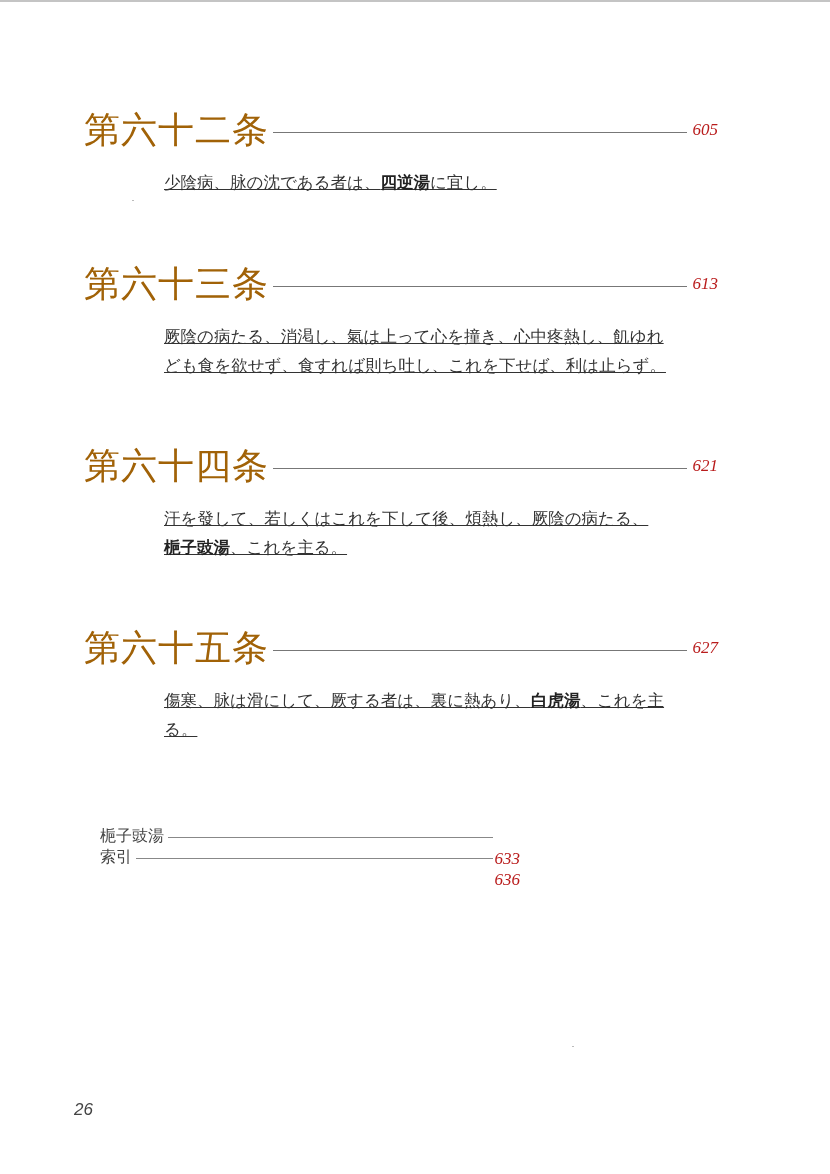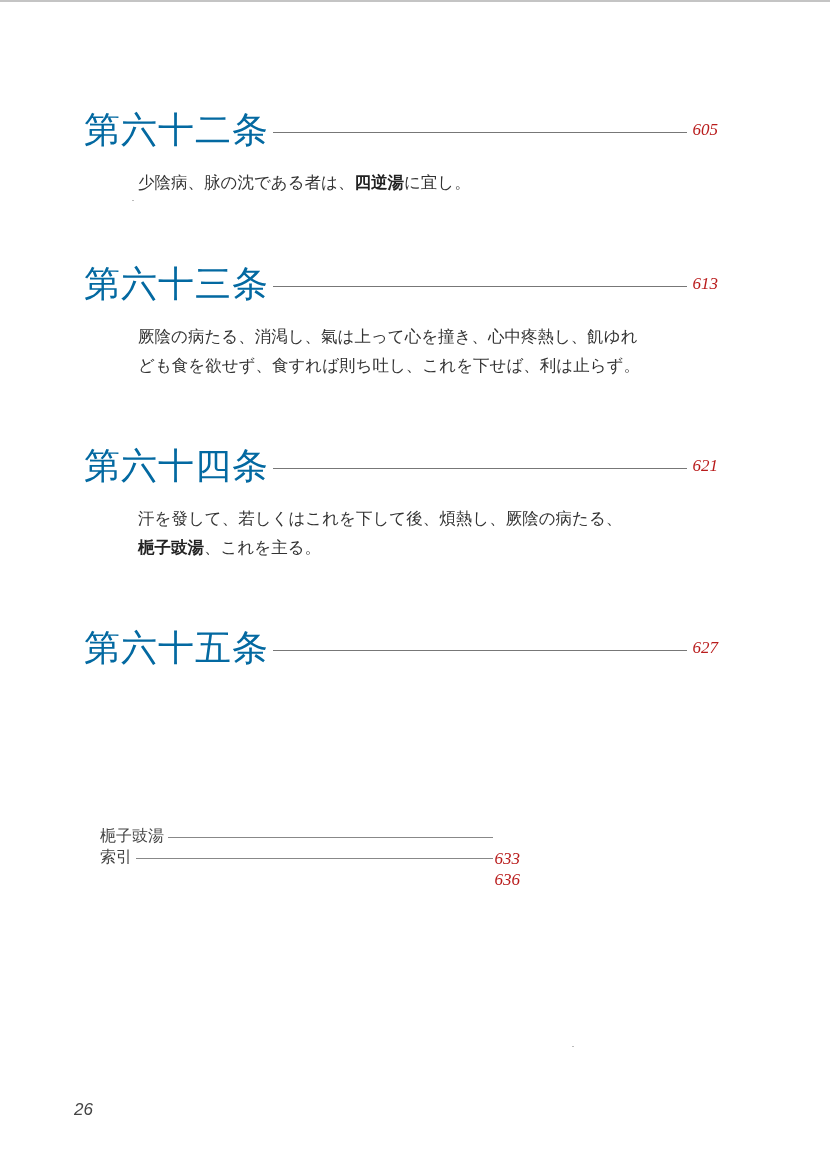--- a/index.html
+++ b/index.html
@@ -3,24 +3,24 @@
   <meta charset="utf-8">
   <style>
     html, body { margin: 0; padding: 0; }
     body {
       width: 830px; height: 1174px; background: #ffffff; position: relative; overflow: hidden;
       font-family: "DejaVu Serif", "Liberation Serif", serif; color: #3a3a3a;
     }
     .top-edge { position: absolute; left: 0; top: 0; width: 830px; height: 2px; background: #c4c4c4; }
     .entry { position: absolute; left: 84px; width: 634px; }
     .entry-head { display: flex; align-items: center; height: 48px; }
-    .entry-title { font-size: 36px; letter-spacing: 1px; color: #0369a1; white-space: nowrap; font-family: "DejaVu Serif", serif; }
+    .entry-title { font-size: 36px; letter-spacing: 1px; color: #a16207; white-space: nowrap; font-family: "DejaVu Serif", serif; }
     .leader { flex: 1; height: 0; border-top: 1.5px solid #777; margin: 4px 6px 0 4px; }
     .page-num { font-style: italic; font-size: 17px; color: #b91c1c; font-family: "Liberation Serif", serif; }
-    .entry-body { margin-left: 54px; margin-top: 14px; width: 560px; font-size: 16.5px; line-height: 29px; color: #333; font-family: "DejaVu Sans", sans-serif; }
+    .entry-body { margin-left: 80px; margin-top: 14px; width: 560px; font-size: 16.5px; line-height: 29px; color: #333; font-family: "DejaVu Sans", sans-serif; text-decoration: underline; }
     .entry-body b { font-weight: bold; color: #222; }
     .minor { position: absolute; left: 100px; width: 420px; }
     .minor-row { display: flex; align-items: center; height: 21px; }
     .minor-label { font-size: 16px; color: #444; white-space: nowrap; font-family: "DejaVu Sans", sans-serif; }
     .minor .leader { border-top: 1px solid #888; margin: 2px 2px 0 4px; }
     .minor .page-num { font-size: 17px; margin-top: 44px; }
     .folio { position: absolute; left: 74px; top: 1100px; font-style: italic; font-size: 17px; color: #444; font-family: Liberation Sans, sans-serif; }
     .speck { position: absolute; width: 2px; height: 1px; background: #bbb; }
   </style>
 </head>
@@ -60,20 +60,24 @@
     <div><b>梔子豉湯</b><span>、これを主る。</span></div>
   </div>
 </div>
 
 <div class="entry" style="top:624px;">
   <div class="entry-head">
     <span class="entry-title">第六十五条</span>
     <span class="leader"></span>
     <span class="page-num">627</span>
   </div>
+  <div class="entry-body">
+    <div><span>傷寒、脉は滑にして、厥する者は、裏に熱あり、</span><b>白虎湯</b><span>、これを主</span></div>
+    <div>る。</div>
+  </div>
 </div>
 
 <div class="minor" style="top:826px;">
   <div class="minor-row">
     <span class="minor-label">梔子豉湯</span>
     <span class="leader"></span>
     <span class="page-num">633</span>
   </div>
   <div class="minor-row">
     <span class="minor-label">索引</span>

